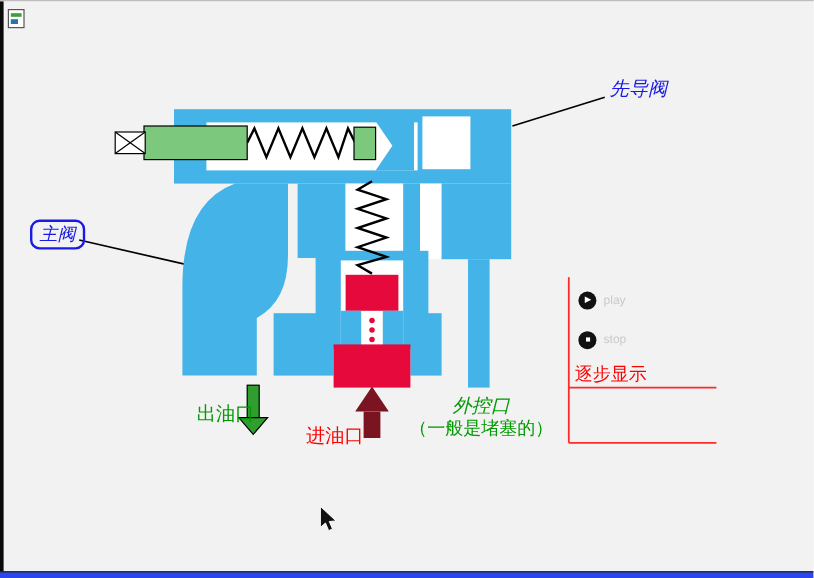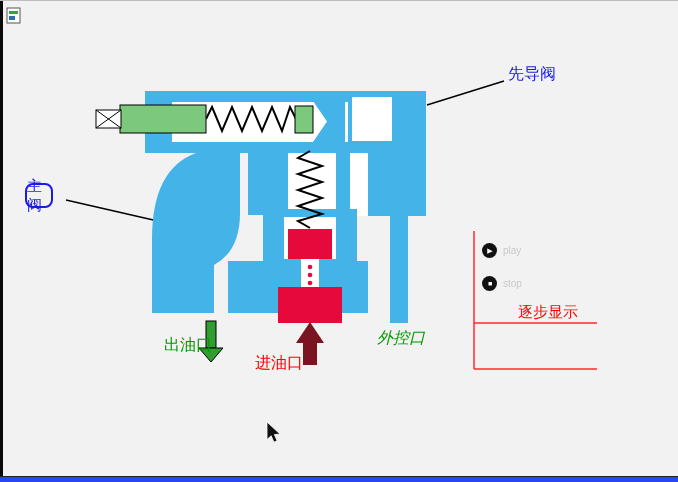--- a/index.html
+++ b/index.html
@@ -9,30 +9,30 @@
     --c-label-blue:#1a1ae6; --c-label-green:#009900; --c-label-red:#ff0000;
   }
   *{box-sizing:border-box;margin:0;padding:0;}
   body{font-family:"Liberation Sans",sans-serif;}
   #screen{position:relative;width:678px;height:482px;background:var(--bg);overflow:hidden;border-top:1px solid #bdbdbd;}
   .abs{position:absolute;}
   #left-edge{left:0;top:0;width:3px;height:482px;background:#0a0a0a;}
   #bottom-bar{left:0;bottom:0;width:678px;height:6px;background:var(--bottom-bar);border-top:1px solid #222;}
   #title{left:167px;top:28px;font-family:"Liberation Serif",serif;font-size:29px;font-weight:bold;color:var(--title-color);letter-spacing:3px;white-space:nowrap;}
   .lbl{white-space:nowrap;font-size:16px;}
-  .blue-lbl{color:var(--c-label-blue);}
+  .blue-lbl{color:var(--c-label-blue);font-style:italic;}
   .green-lbl{color:var(--c-label-green);}
   .red-lbl{color:var(--c-label-red);}
   #pilot-label{left:508px;top:63px;}
-  #main-valve-label{left:25px;top:182px;width:28px;height:25px;border:2px solid var(--c-label-blue);border-radius:8px;display:flex;align-items:center;justify-content:center;font-size:15px;}
+  #main-valve-label{left:25px;top:182px;width:46px;height:25px;border:2px solid var(--c-label-blue);border-radius:8px;display:flex;align-items:center;justify-content:center;font-size:15px;}
   #outlet-label{left:164px;top:334px;}
   #inlet-label{left:255px;top:334px;margin-top:18px;}
   #ext-label{left:377px;top:327px;font-style:italic;}
   #ext-note{left:341px;top:347px;font-size:15px;}
-  #step-label{left:479px;top:302px;font-size:15px;margin-left:39px;}
+  #step-label{left:479px;top:302px;font-size:15px;}
   #lowp-label{left:479px;top:341px;font-size:15px;}
   .ctl-btn{display:flex;align-items:center;gap:6px;cursor:pointer;}
   #play-btn{left:482px;top:242px;}
   #stop-btn{left:482px;top:275px;text-align:right;}
   .ctl-circle{width:15px;height:15px;border-radius:50%;background:#111;color:#fff;display:flex;align-items:center;justify-content:center;font-size:7px;line-height:1;padding-left:1px;}
   .ctl-text{color:#c9c9c9;font-size:10px;}
   svg{position:absolute;left:0;top:0;}
   .blue{fill:var(--c-body);}
   .white{fill:#ffffff;}
   .green{fill:var(--c-piston);stroke:#000;stroke-width:1;}
@@ -114,20 +114,21 @@
 
   <div class="abs lbl blue-lbl" id="pilot-label">先导阀</div>
 
   <div class="abs" id="main-valve-label">
     <span class="blue-lbl">主阀</span>
   </div>
 
   <div class="abs lbl green-lbl" id="outlet-label">出油口</div>
   <div class="abs lbl red-lbl" id="inlet-label">进油口</div>
   <div class="abs lbl green-lbl" id="ext-label">外控口</div>
+  <div class="abs lbl green-lbl" id="ext-note">（一般是堵塞的）</div>
 
   <div class="abs lbl red-lbl" id="step-label">逐步显示</div>
 
   <div class="abs ctl-btn" id="play-btn">
     <span class="ctl-circle">▶</span>
     <span class="ctl-text">play</span>
   </div>
   <div class="abs ctl-btn" id="stop-btn">
     <span class="ctl-circle">■</span>
     <span class="ctl-text">stop</span>

